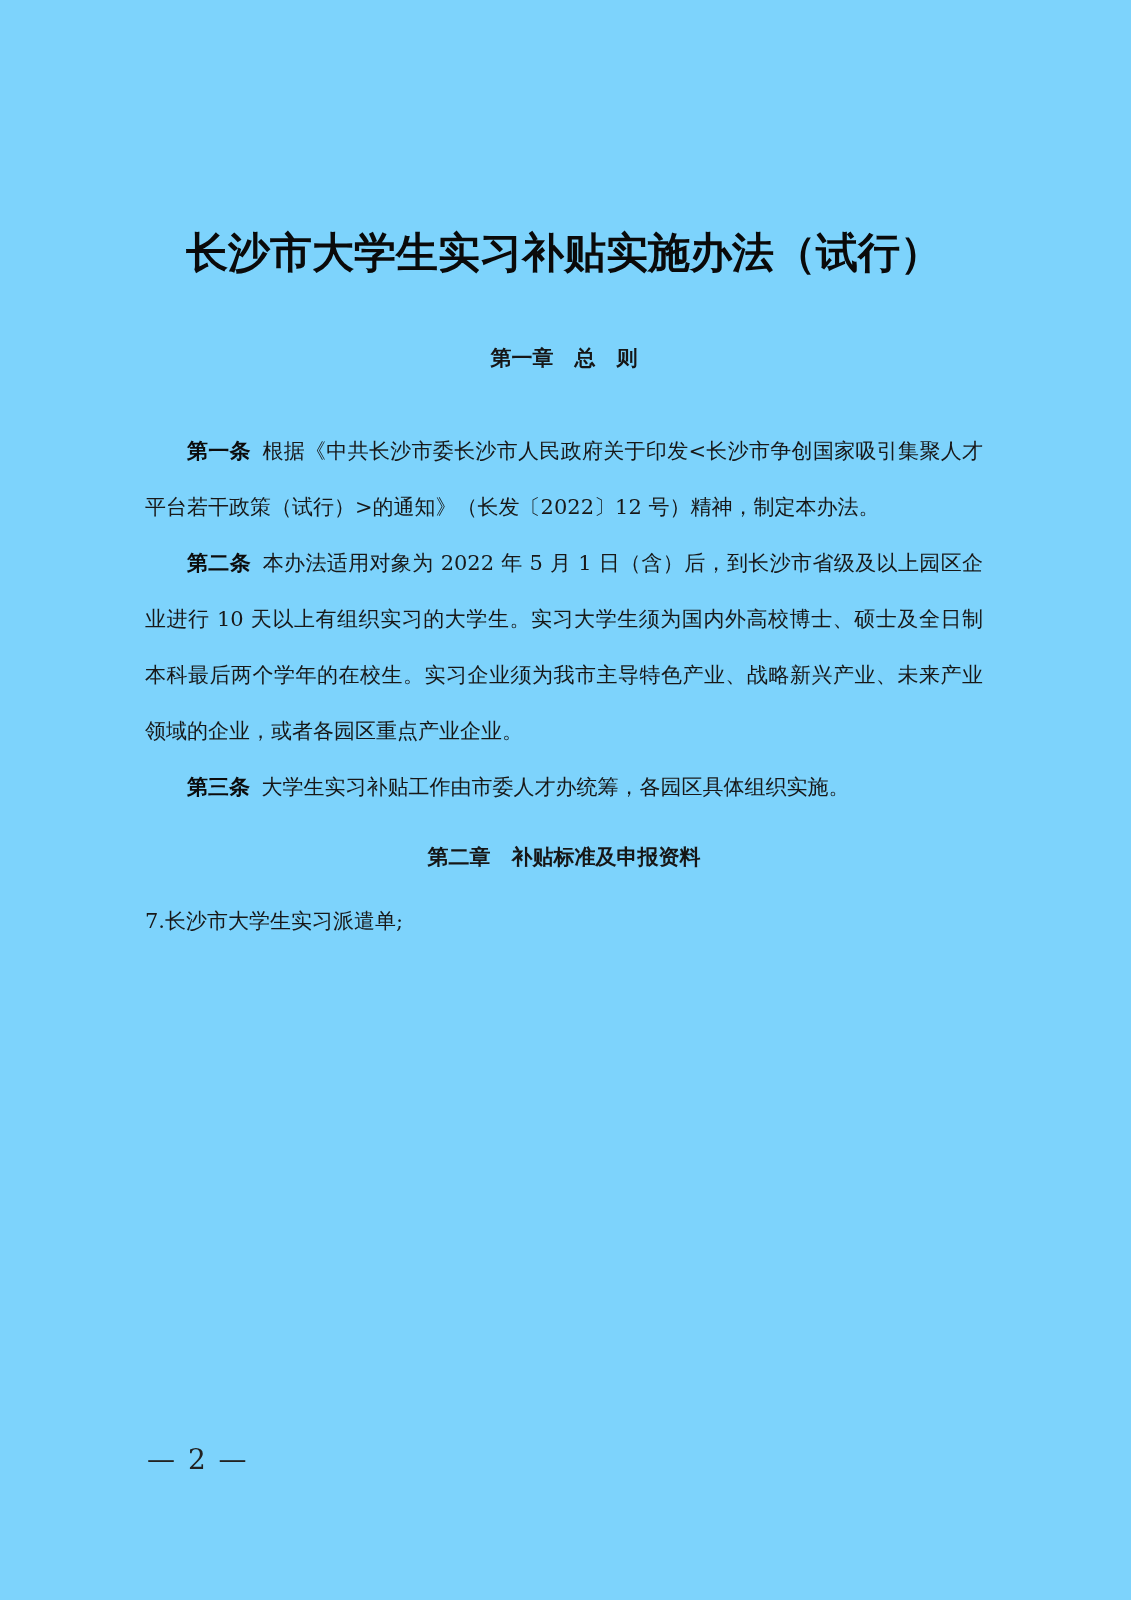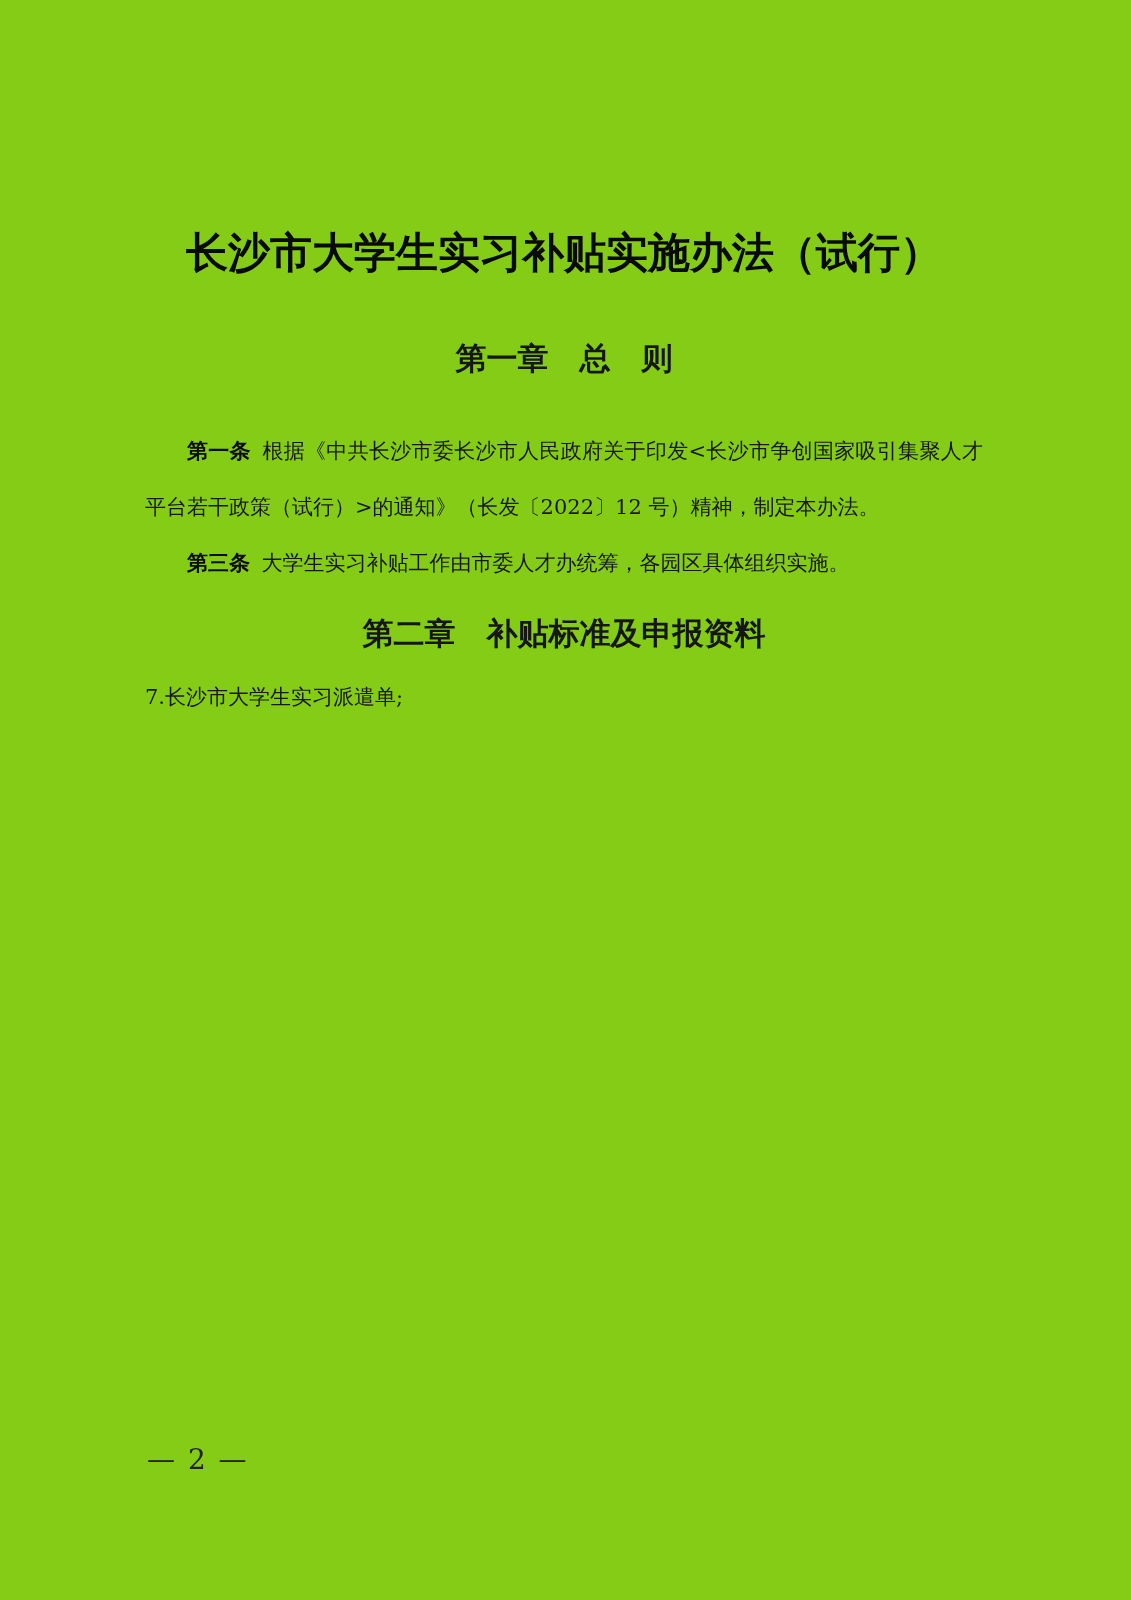--- a/index.html
+++ b/index.html
@@ -5,21 +5,21 @@
   * { box-sizing: border-box; }
   html, body {
     margin: 0;
     padding: 0;
     background: #ffffff;
   }
   .page {
     position: relative;
     width: 1131px;
     height: 1600px;
-    background: #84cc16;
+    background: #7dd3fc;
     color: #111111;
     font-family: "DejaVu Serif", "Liberation Serif", serif;
     overflow: hidden;
   }
   .content {
     position: absolute;
     left: 145px;
     top: 0;
     width: 838px;
     padding-top: 225px;
@@ -30,21 +30,21 @@
     line-height: 56px;
     font-weight: 700;
     text-align: center;
     letter-spacing: 0;
     white-space: nowrap;
     color: #0a0a0a;
   }
   .chapter-heading {
     margin: 0;
     font-family: "DejaVu Sans", "Liberation Sans", sans-serif;
-    font-size: 31px;
+    font-size: 21px;
     line-height: 40px;
     font-weight: 600;
     text-align: center;
     color: #161616;
   }
   .chapter-heading.ch1 {
     margin-top: 57px;
     margin-bottom: 45px;
   }
   .chapter-heading.ch2 {
@@ -83,20 +83,21 @@
 
 <div class="page">
   <div class="content">
 
     <h1 class="doc-title">长沙市大学生实习补贴实施办法（试行）</h1>
 
     <h2 class="chapter-heading ch1">第一章　总　则</h2>
 
     <p class="para"><b class="article-label">第一条</b><span>根据《中共长沙市委长沙市人民政府关于印发&lt;长沙市争创国家吸引集聚人才平台若干政策（试行）&gt;的通知》（长发〔2022〕12 号）精神，制定本办法。</span></p>
 
+    <p class="para"><b class="article-label">第二条</b><span>本办法适用对象为 2022 年 5 月 1 日（含）后，到长沙市省级及以上园区企业进行 10 天以上有组织实习的大学生。实习大学生须为国内外高校博士、硕士及全日制本科最后两个学年的在校生。实习企业须为我市主导特色产业、战略新兴产业、未来产业领域的企业，或者各园区重点产业企业。</span></p>
 
     <p class="para"><b class="article-label">第三条</b><span>大学生实习补贴工作由市委人才办统筹，各园区具体组织实施。</span></p>
 
     <h2 class="chapter-heading ch2">第二章　补贴标准及申报资料</h2>
 
 
 
     <p class="para flush">7.长沙市大学生实习派遣单;</p>
 
 

